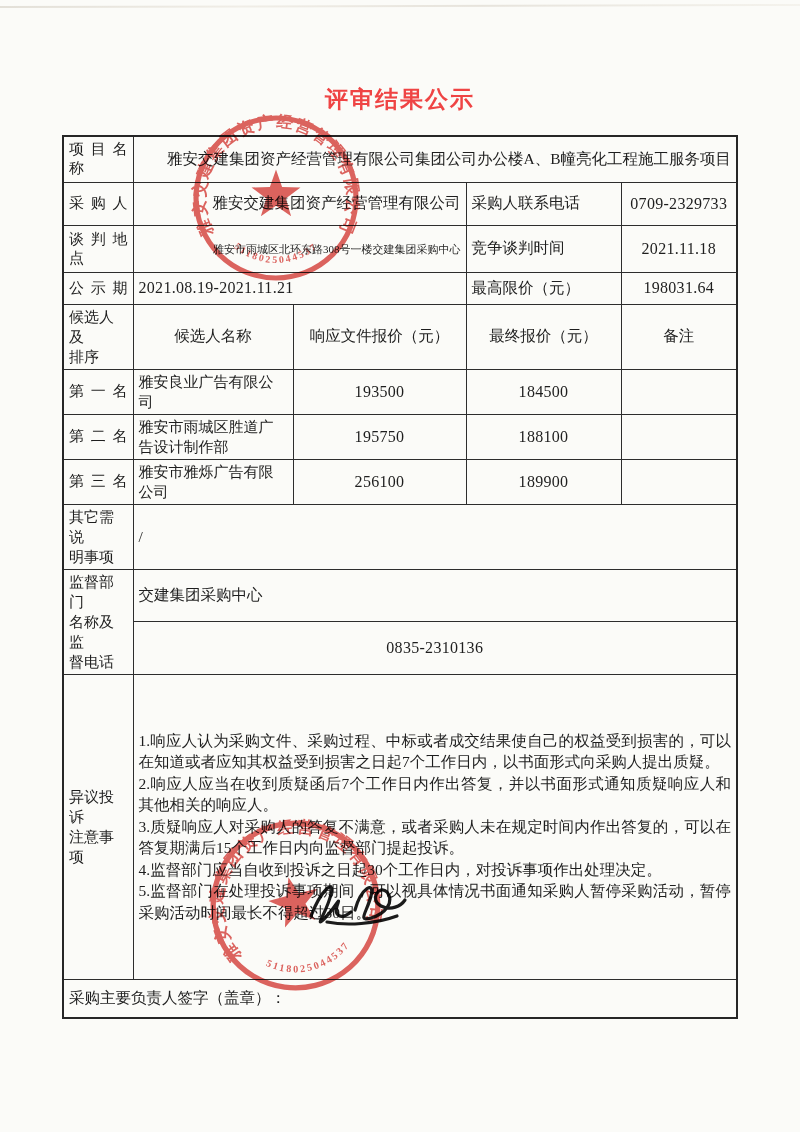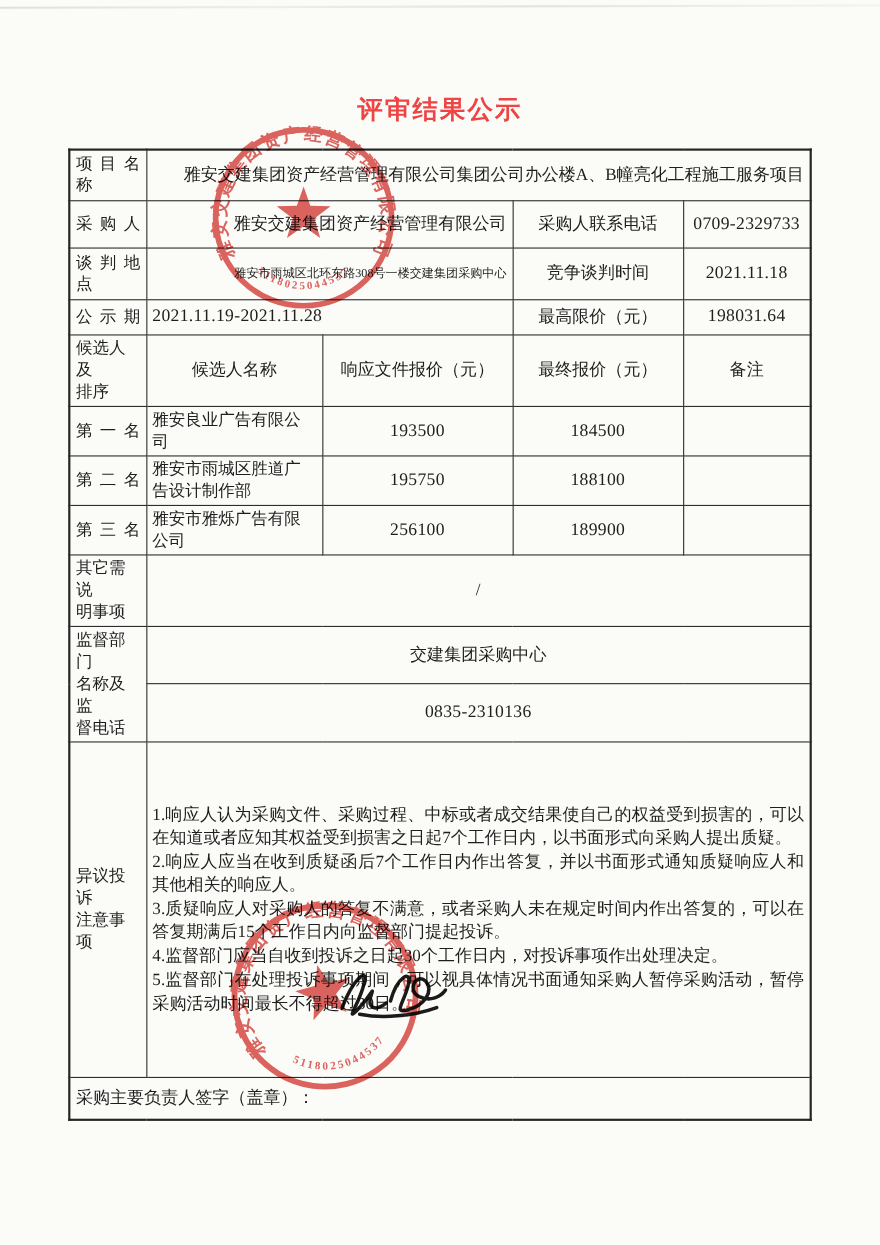--- a/index.html
+++ b/index.html
@@ -31,21 +31,21 @@
   }
   table.main{border:2px solid #262626;}
   .lbl{ 
     font-size:15px;text-align:justify;text-align-last:justify;padding:2px 5px;
   }
   .lbl-ml{ 
     font-size:15px;white-space:pre-line;line-height:20px;text-align:left;padding:2px 5px;
   }
   .lbl-ml.center{text-align:left;}
   .cellL{text-align:right;padding-left:7px;}
-  .cellC{text-align:center;}
+  .cellC{text-align:left;}
   .project-val{font-size:15.5px;white-space:nowrap;}
   .loc-val{font-size:11px;line-height:20px;font-family:Liberation Serif, serif;}
   .name-cell{font-size:15px;line-height:20px;padding-left:5px;text-align:left;}
   .num{font-size:16px;text-align:center;letter-spacing:.3px;}
   .hdr{text-align:center;font-size:15.5px;}
   .obj-cell{padding:6px 9px 6px 8px;}
   .obj-line{font-size:15.5px;line-height:21.5px;text-align:justify;}
   .sig-cell{font-size:15.5px;padding-left:7px;}
   .stamp{position:absolute;mix-blend-mode:multiply;opacity:.82;pointer-events:none;}
   #stamp-top{left:190px;top:112px;width:172px;height:172px;}
@@ -85,21 +85,21 @@
 
   <tr style="height:47px">
     <td class="lbl">谈判地点</td>
     <td colspan="2" class="cellL loc-val">雅安市雨城区北环东路308号一楼交建集团采购中心</td>
     <td class="cellC">竞争谈判时间</td>
     <td class="num">2021.11.18</td>
   </tr>
 
   <tr style="height:32px">
     <td class="lbl">公示期</td>
-    <td colspan="2" class="cellL num" style="text-align:left">2021.11.19-2021.11.28</td>
+    <td colspan="2" class="cellL num" style="text-align:left">2021.08.19-2021.11.21</td>
     <td class="cellC">最高限价（元）</td>
     <td class="num">198031.64</td>
   </tr>
 
   <tr style="height:40px">
     <td class="lbl-ml">候选人及
 排序</td>
     <td class="hdr">候选人名称</td>
     <td class="hdr">响应文件报价（元）</td>
     <td class="hdr">最终报价（元）</td>

